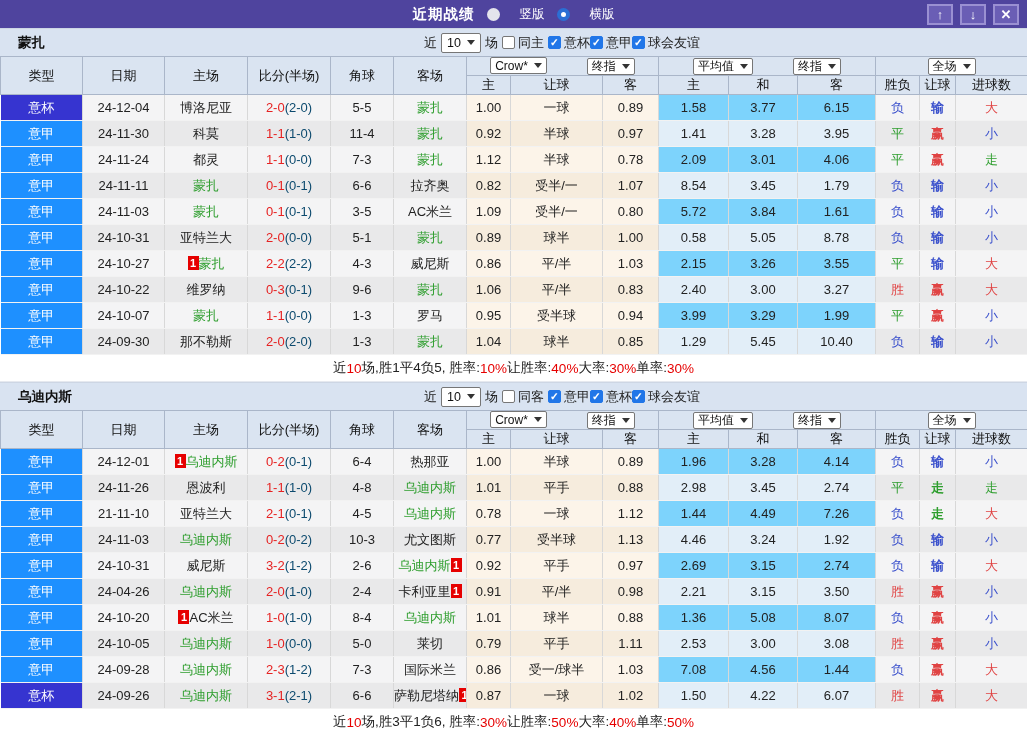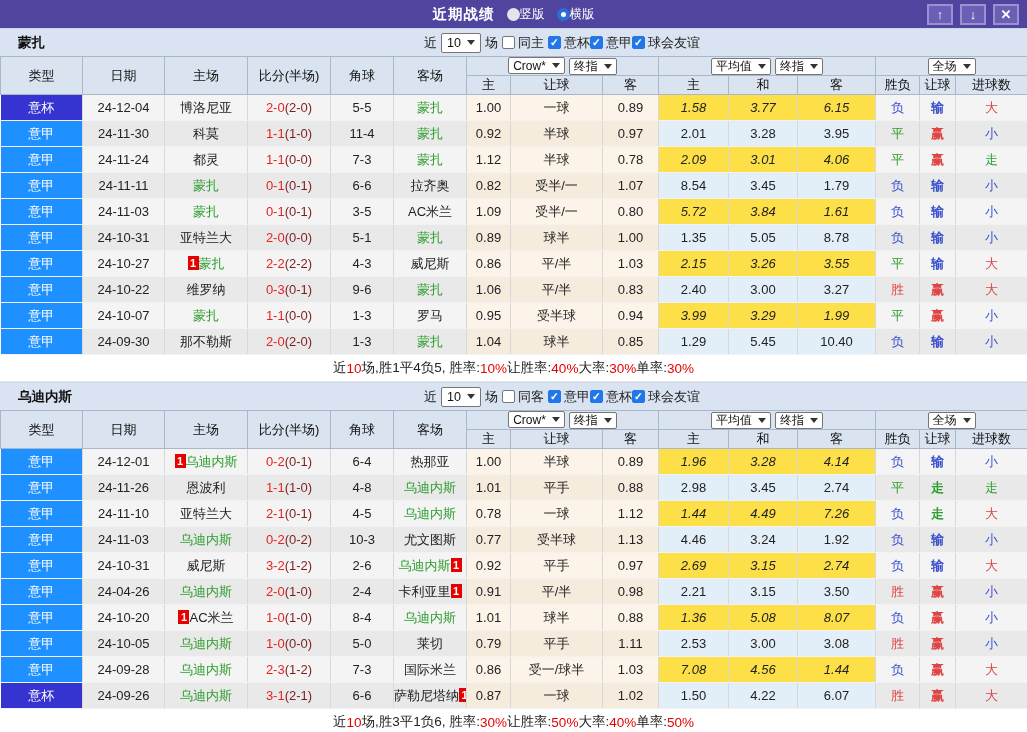--- a/index.html
+++ b/index.html
@@ -18,21 +18,21 @@
     position:relative;
     display:flex;
     align-items:center;
   }
   .tb-center {
     position:absolute; left:0; right:0;
     display:flex; justify-content:center; align-items:center;
     gap:12px; color:#fff;
   }
   .tb-title { font-weight:bold; font-size:14.5px; letter-spacing:1px; }
-  .radio-wrap { display:flex; align-items:center; gap:0; font-size:12.5px; cursor:pointer;text-align:center; }
+  .radio-wrap { display:flex; align-items:center; gap:20px; font-size:12.5px; cursor:pointer;text-align:center; }
   .radio {
     width:13px; height:13px; border-radius:50%;
     background:#e4e4ec; display:inline-block;
   }
   .radio.checked { background:#fff; border:4px solid #2b6fd4; }
   .tb-buttons { margin-left:auto; display:flex; gap:7px; padding-right:8px; z-index:1; }
   .tb-btn {
     width:26px; height:21px;
     background:#6a5eb5; border:2px solid #9a90d2;
     color:#fff; font-size:13px; font-weight:bold;
@@ -77,38 +77,38 @@
   
   table.grid { border-collapse:collapse; table-layout:fixed; width:1027px; }
   .grid th, .grid td { padding:0; text-align:center; overflow:hidden; white-space:nowrap; }
   .grid thead th {
     background:#dae4f1;
     border:1px solid #aab6c9;
     font-weight:normal; font-size:13px; color:#111;
   }
   tr.h1 th { height:19px; }
   tr.h2 th { height:17px; }
-  th.ctrl .select { height:17px; padding:0 4px; margin:0 2px; font-size:12px; }
+  th.ctrl .select { height:17px; padding:0 4px; margin:0 20px; font-size:12px; }
 
   .grid tbody td {
     height:26px;
     border-right:1px solid #d8d8d8;
     border-bottom:1px solid #f2f2f2;
     font-size:13px;
   }
   td.c-type { color:#fff; border-bottom:1px solid #fff; }
   tr.odd  td.g1   { background:#f4f4f5; }
   tr.even td.g1   { background:#e9e9ea; }
   tr.odd  td.cream{ background:#fcf4e9; }
   tr.even td.cream{ background:#f6ecdd; }
-  tr.odd  td.blue { background:#fde047;font-style:italic; }
+  tr.odd  td.blue { background:#7dd3fc; }
   tr.even td.blue { background:#e2eef8; }
 
   .ft { color:#e62222; }
-  .ht { color:#7f1d1d; }
+  .ht { color:#0c4a6e; }
   .focus { color:#2e9e2e; }
   .badge {
     display:inline-block;
     background:#e60000; color:#fff;
     font-weight:bold; font-size:11px;
     width:11px; height:14px; line-height:14px;
     text-align:center; vertical-align:1px;
   }
   td.hres { font-weight:bold; }
 
@@ -255,21 +255,21 @@
             <tr class="even">
               <td class="c-type" style="background: rgb(30, 144, 255);">意甲</td>
               <td class="g1">24-11-30</td>
               <td class="g1"><span>科莫</span></td>
               <td class="g1"><span class="ft">1-1</span><span class="ht">(1-0)</span></td>
               <td class="g1">11-4</td>
               <td class="g1"><span class="focus">蒙扎</span></td>
               <td class="cream">0.92</td>
               <td class="cream">半球</td>
               <td class="cream">0.97</td>
-              <td class="blue">2.01</td>
+              <td class="blue">1.41</td>
               <td class="blue">3.28</td>
               <td class="blue">3.95</td>
               <td class="g1" style="color: rgb(46, 158, 46);">平</td>
               <td class="g1 hres" style="color: rgb(224, 67, 67);">赢</td>
               <td class="g1" style="color: rgb(58, 80, 204);">小</td>
             </tr>
             <tr class="odd">
               <td class="c-type" style="background: rgb(30, 144, 255);">意甲</td>
               <td class="g1">24-11-24</td>
               <td class="g1"><span>都灵</span></td>
@@ -323,21 +323,21 @@
             <tr class="even">
               <td class="c-type" style="background: rgb(30, 144, 255);">意甲</td>
               <td class="g1">24-10-31</td>
               <td class="g1"><span>亚特兰大</span></td>
               <td class="g1"><span class="ft">2-0</span><span class="ht">(0-0)</span></td>
               <td class="g1">5-1</td>
               <td class="g1"><span class="focus">蒙扎</span></td>
               <td class="cream">0.89</td>
               <td class="cream">球半</td>
               <td class="cream">1.00</td>
-              <td class="blue">1.35</td>
+              <td class="blue">0.58</td>
               <td class="blue">5.05</td>
               <td class="blue">8.78</td>
               <td class="g1" style="color: rgb(58, 80, 204);">负</td>
               <td class="g1 hres" style="color: rgb(58, 80, 204);">输</td>
               <td class="g1" style="color: rgb(58, 80, 204);">小</td>
             </tr>
             <tr class="odd">
               <td class="c-type" style="background: rgb(30, 144, 255);">意甲</td>
               <td class="g1">24-10-27</td>
               <td class="g1"><span class="badge">1</span><span class="focus">蒙扎</span></td>
@@ -539,21 +539,21 @@
               <td class="cream">0.88</td>
               <td class="blue">2.98</td>
               <td class="blue">3.45</td>
               <td class="blue">2.74</td>
               <td class="g1" style="color: rgb(46, 158, 46);">平</td>
               <td class="g1 hres" style="color: rgb(46, 158, 46);">走</td>
               <td class="g1" style="color: rgb(46, 158, 46);">走</td>
             </tr>
             <tr class="odd">
               <td class="c-type" style="background: rgb(30, 144, 255);">意甲</td>
-              <td class="g1">24-11-10</td>
+              <td class="g1">21-11-10</td>
               <td class="g1"><span>亚特兰大</span></td>
               <td class="g1"><span class="ft">2-1</span><span class="ht">(0-1)</span></td>
               <td class="g1">4-5</td>
               <td class="g1"><span class="focus">乌迪内斯</span></td>
               <td class="cream">0.78</td>
               <td class="cream">一球</td>
               <td class="cream">1.12</td>
               <td class="blue">1.44</td>
               <td class="blue">4.49</td>
               <td class="blue">7.26</td>

